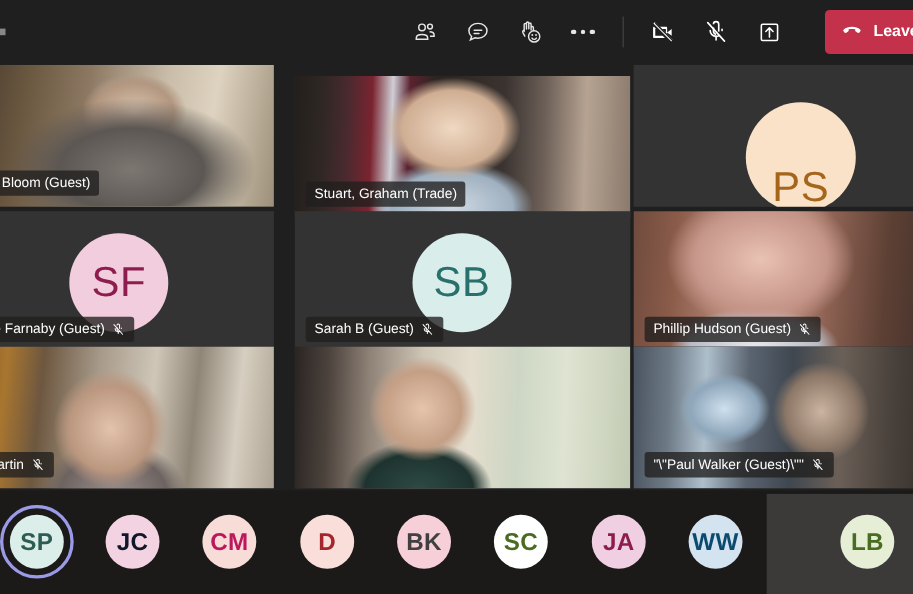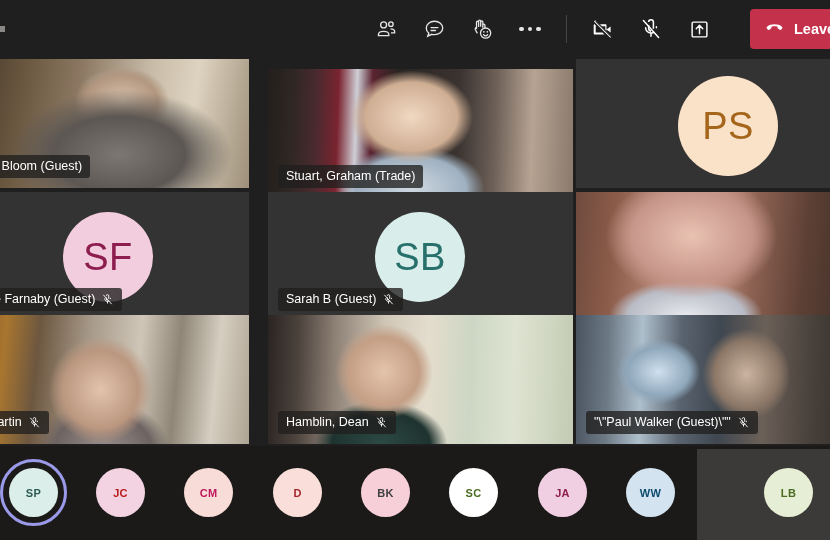--- a/index.html
+++ b/index.html
@@ -74,21 +74,21 @@
     font-size: 38px; font-weight: 400; letter-spacing: 0.5px;
   }
 
   
   .strip { position: absolute; left: 0; top: 446px; width: 830px; height: 94px; background: #1b1a19; }
   .strip-panel { position: absolute; left: 697px; top: 3px; width: 133px; height: 91px; background: #3b3a39; }
   .pill {
     position: absolute; top: 468px;
     width: 49px; height: 49px; border-radius: 50%;
     display: flex; align-items: center; justify-content: center;
-    font-size: 11px; font-weight: 600; letter-spacing: 0.3px;
+    font-size: 22px; font-weight: 600; letter-spacing: 0.3px;
   }
   .pill-ring {
     position: absolute; top: 459px; left: 0px;
     width: 67px; height: 67px; border-radius: 50%;
     border: 3px solid #9a9ae8;
   }
 </style>
 </head>
 <body>
 
@@ -191,21 +191,21 @@
       <div class="tile-bg" style="background:
         radial-gradient(ellipse 26% 46% at 47% 37%, #f0d8c2 0%, #cfae93 58%, rgba(0,0,0,0) 78%),
         radial-gradient(ellipse 30% 40% at 47% 92%, #cfd9e2 0%, #9fb0c0 60%, rgba(0,0,0,0) 80%),
         linear-gradient(92deg, #241f1c 0%, #2e2724 8%, #4a2a2e 16%, #7a2430 23%, #cfcfd6 29%, #5a2330 34%, #2a2420 42%, #3a3330 62%, #6d6058 74%, #b6a392 86%, #8a7a6c 100%);"></div>
       <div class="name-chip inset">
         <span>Stuart, Graham (Trade)</span>
       </div>
     </div>
 
     <div class="tile" style="left:576px;top:0;width:275px;height:129px;">
-      <div class="avatar" style="width:100px;height:100px;left:152px;top:67px;background:#f9e2c8;color:#a5661c;">
+      <div class="avatar" style="width:100px;height:100px;left:152px;top:84px;background:#f9e2c8;color:#a5661c;align-items:flex-end;">
         <span>PS</span>
       </div>
     </div>
 
     <div class="tile" style="left:-21px;top:133px;width:270px;height:129px;">
       <div class="avatar" style="width:90px;height:90px;left:129px;top:65px;background:#f2cddd;color:#8c1d4e;">
         <span>SF</span>
       </div>
       <div class="name-chip flush">
         <span>ne Farnaby (Guest)</span>
@@ -235,20 +235,31 @@
           </svg>
         </span>
       </div>
     </div>
 
     <div class="tile" style="left:576px;top:133px;width:275px;height:129px;">
       <div class="tile-bg" style="background:
         radial-gradient(ellipse 40% 62% at 42% 34%, #e9c2b2 0%, #c6968a 55%, rgba(0,0,0,0) 78%),
         radial-gradient(ellipse 34% 34% at 40% 96%, #e8e9ee 0%, #b9bcc6 62%, rgba(0,0,0,0) 82%),
         linear-gradient(95deg, #6f4b3e 0%, #8a5b49 14%, #b08070 30%, #cfa08c 46%, #8d6253 64%, #5d4034 82%, #41302a 100%);"></div>
+      <div class="name-chip inset">
+        <span>Phillip Hudson (Guest)</span>
+        <span class="mic">
+          <svg width="13" height="13" viewBox="0 0 24 24" fill="none" stroke="#ffffff" stroke-width="1.7">
+            <path d="M9.8 5.2a2.2 2.2 0 0 1 4.4 0v5.5M12 14.1a3.4 3.4 0 0 1-2.2-3.4V8.1"></path>
+            <path d="M6.8 10.6c0 2.8 2.3 5.1 5.2 5.1.9 0 1.8-.25 2.5-.7M17.2 10.6V9.6" stroke-linecap="round"></path>
+            <path d="M12 15.7v3.1" stroke-linecap="round"></path>
+            <path d="M4.8 3.9 19.2 20.1" stroke-linecap="round"></path>
+          </svg>
+        </span>
+      </div>
     </div>
 
     <div class="tile" style="left:-21px;top:256px;width:270px;height:129px;">
       <div class="tile-bg" style="background:
         radial-gradient(ellipse 24% 52% at 45% 58%, #e3c3ac 0%, #bb977f 58%, rgba(0,0,0,0) 80%),
         radial-gradient(ellipse 30% 46% at 46% 104%, #9a8f8c 0%, #6d6361 60%, rgba(0,0,0,0) 82%),
         linear-gradient(96deg, #8a5a28 0%, #a9762f 10%, #6d5740 22%, #a79a8a 40%, #cfc6b8 58%, #8f8678 72%, #d6cec0 86%, #aea494 100%);"></div>
       <div class="name-chip flush">
         <span>Martin</span>
         <span class="mic">
@@ -260,31 +271,20 @@
           </svg>
         </span>
       </div>
     </div>
 
     <div class="tile" style="left:268px;top:256px;width:305px;height:129px;">
       <div class="tile-bg" style="background:
         radial-gradient(ellipse 20% 46% at 38% 44%, #e4c4ab 0%, #c49f86 58%, rgba(0,0,0,0) 80%),
         radial-gradient(ellipse 26% 40% at 37% 100%, #2d4a44 0%, #1e332f 62%, rgba(0,0,0,0) 84%),
         linear-gradient(92deg, #2a2422 0%, #4b423c 10%, #8e8176 22%, #cfc6b6 38%, #e4ddcd 52%, #cdd6c4 66%, #dfe4d2 80%, #c3cbb4 100%);"></div>
-      <div class="name-chip inset">
-        <span>Hamblin, Dean</span>
-        <span class="mic">
-          <svg width="13" height="13" viewBox="0 0 24 24" fill="none" stroke="#ffffff" stroke-width="1.7">
-            <path d="M9.8 5.2a2.2 2.2 0 0 1 4.4 0v5.5M12 14.1a3.4 3.4 0 0 1-2.2-3.4V8.1"></path>
-            <path d="M6.8 10.6c0 2.8 2.3 5.1 5.2 5.1.9 0 1.8-.25 2.5-.7M17.2 10.6V9.6" stroke-linecap="round"></path>
-            <path d="M12 15.7v3.1" stroke-linecap="round"></path>
-            <path d="M4.8 3.9 19.2 20.1" stroke-linecap="round"></path>
-          </svg>
-        </span>
-      </div>
     </div>
 
     <div class="tile" style="left:576px;top:256px;width:275px;height:129px;">
       <div class="tile-bg" style="background:
         radial-gradient(ellipse 20% 44% at 62% 46%, #cbb4a0 0%, #8d7868 58%, rgba(0,0,0,0) 80%),
         radial-gradient(ellipse 18% 30% at 30% 44%, #cfe0ee 0%, #8fa7bb 62%, rgba(0,0,0,0) 84%),
         linear-gradient(92deg, #4a5360 0%, #6d7a86 12%, #aebfcc 24%, #5a6470 38%, #3f4750 52%, #6b6058 68%, #4a423c 84%, #332e2a 100%);"></div>
       <div class="name-chip inset">
         <span>"\"Paul Walker (Guest)\""</span>
         <span class="mic">
@@ -302,21 +302,21 @@
 
   <div class="strip">
     <div class="strip-panel"></div>
   </div>
 
   <div class="pill-ring" style="left:0px;"></div>
 
   <div class="pill" style="left:9px;background:#dceee9;color:#2c5c52;">
     <span>SP</span>
   </div>
-  <div class="pill" style="left:96px;background:#f3d3e1;color:#b91c1c;">
+  <div class="pill" style="left:96px;background:#f3d3e1;color:#0f172a;">
     <span>JC</span>
   </div>
   <div class="pill" style="left:184px;background:#f8dcd7;color:#be185d;">
     <span>CM</span>
   </div>
   <div class="pill" style="left:273px;background:#f9ded9;color:#a4262c;">
     <span>D</span>
   </div>
   <div class="pill" style="left:361px;background:#f6cfd9;color:#404040;">
     <span>BK</span>

